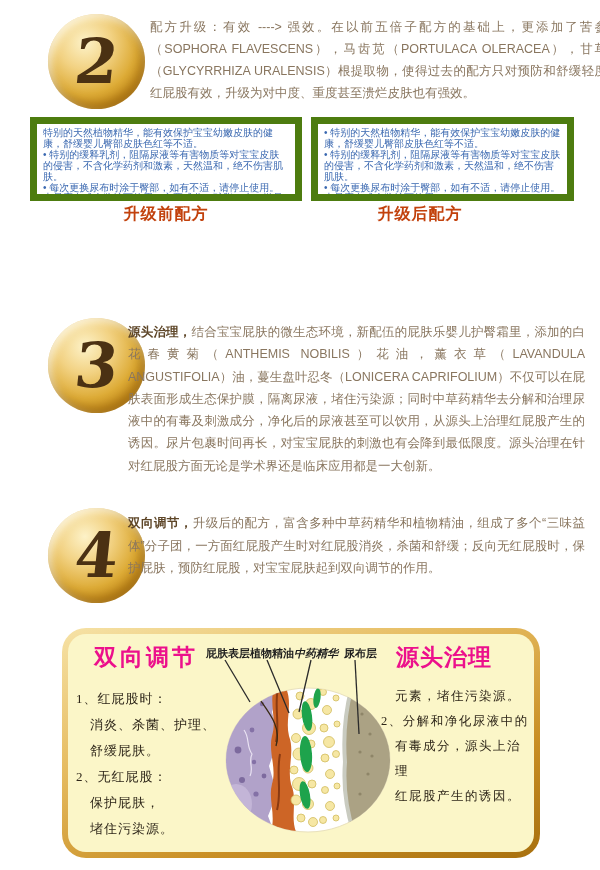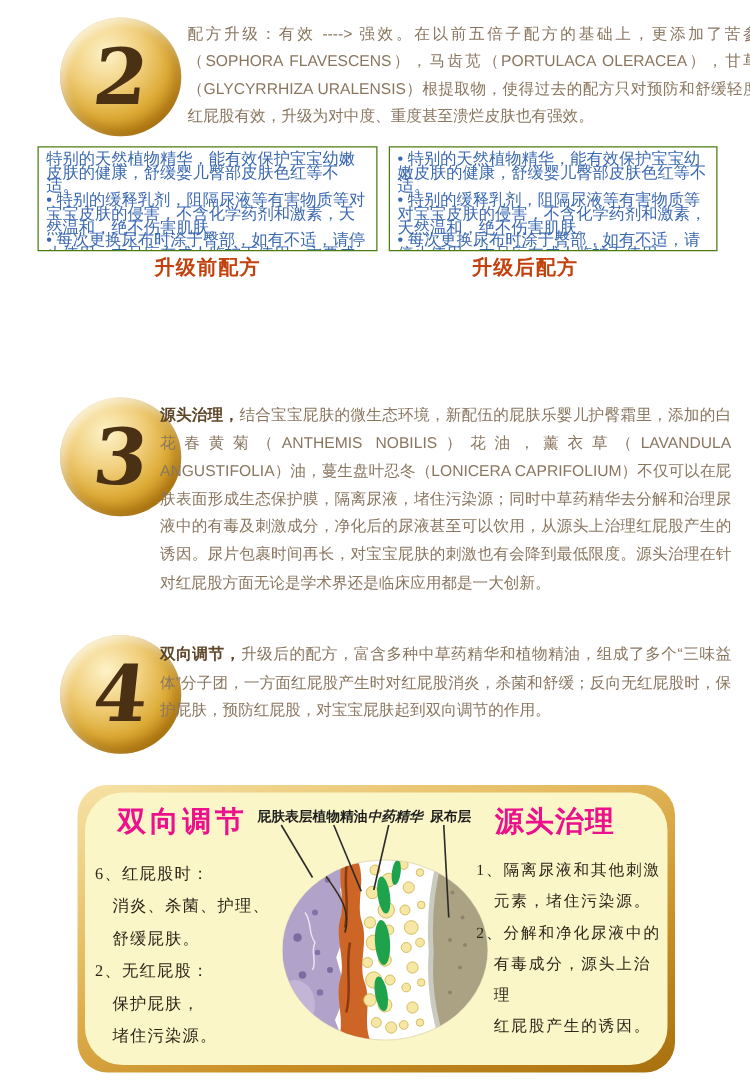--- a/index.html
+++ b/index.html
@@ -12,36 +12,36 @@
     box-shadow: inset -4px -6px 10px rgba(110,65,0,.38), inset 3px 4px 8px rgba(255,252,235,.85);
     display:flex; align-items:center; justify-content:center; }
   .badge span { font-family:"DejaVu Serif", serif; font-weight:bold; font-size:62px;
     color:#4b3113; transform:skewX(-6deg); line-height:1; }
 
   .sec-text { position:absolute; left:128px; width:457px; font-size:12.5px; line-height:22px;
     color:#89765f; text-align:justify; }
   .sec-text .lead { font-weight:bold; color:#5e4628; }
 
   
-  .pink-box { position:absolute; top:117px; height:84px; background:#fff; border:1px solid #4d7c0f;
-    padding:4px 6px; font-size:13px; line-height:10.9px; color:#3a68b0; overflow:hidden; }
+  .pink-box { position:absolute; top:117px; height:84px; background:#fff; border:7px solid #4d7c0f;
+    padding:4px 6px; font-size:10px; line-height:10.9px; color:#3a68b0; overflow:hidden; }
   .pink-box.left { left:30px;  width:272px; }
   .pink-box.right{ left:311px; width:263px; }
   .pink-box p { margin:0; }
   .pink-box p.bullet::before { content:"• "; }
 
   .box-label { position:absolute; top:204px; font-size:16px; font-weight:bold; color:#c2410c;
     letter-spacing:1px; text-align:center; }
   .box-label.left  { left:30px;  width:272px; }
   .box-label.right { left:290px; width:260px; }
 
   
   .panel { position:absolute; left:62px; top:628px; width:478px; height:230px; border-radius:24px;
     background: linear-gradient(160deg, #f6e2a6 0%, #e6bc61 35%, #c98f25 70%, #a8700e 100%); padding:6px; }
-  .panel-inner { position:relative; width:100%; height:100%; background:#fbf6c8; border-radius:30px; }
+  .panel-inner { position:relative; width:100%; height:100%; background:#fbf6c8; border-radius:18px; }
 
   .panel-title { position:absolute; top:8px; font-size:23px; font-weight:bold; color:#ec108c; }
   .panel-title.left  { left:26px;  letter-spacing:3px; }
   .panel-title.right { left:328px; letter-spacing:1px; }
 
   .d-label { position:absolute; top:12px; font-size:11px; font-weight:bold; color:#1e1e1e; }
   .d-label.l1 { left:138px; } .d-label.l2 { left:182px; }
   .d-label.l3 { left:226px;font-style:italic; } .d-label.l4 { left:276px; }
 
   .d-svg { position:absolute; left:0; top:0; }
@@ -191,30 +191,29 @@
 
         <g stroke="#2b2b2b" stroke-width="1.3">
           <line x1="157" y1="26" x2="182" y2="68"></line>
           <line x1="199" y1="26" x2="221" y2="79"></line>
           <line x1="243" y1="26" x2="231" y2="78"></line>
           <line x1="287" y1="26" x2="291" y2="100"></line>
         </g>
       </svg>
 
       <div class="d-list left">
-        <div>6、红屁股时：</div>
+        <div>1、红屁股时：</div>
         <div class="ind">消炎、杀菌、护理、</div>
         <div class="ind">舒缓屁肤。</div>
         <div>2、无红屁股：</div>
         <div class="ind">保护屁肤，</div>
         <div class="ind">堵住污染源。</div>
       </div>
 
       <div class="d-list right">
-        <div>1、隔离尿液和其他刺激</div>
         <div class="ind">元素，堵住污染源。</div>
         <div>2、分解和净化尿液中的</div>
         <div class="ind">有毒成分，源头上治理</div>
         <div class="ind">红屁股产生的诱因。</div>
       </div>
 
     </div>
   </div>
 
 </div>

